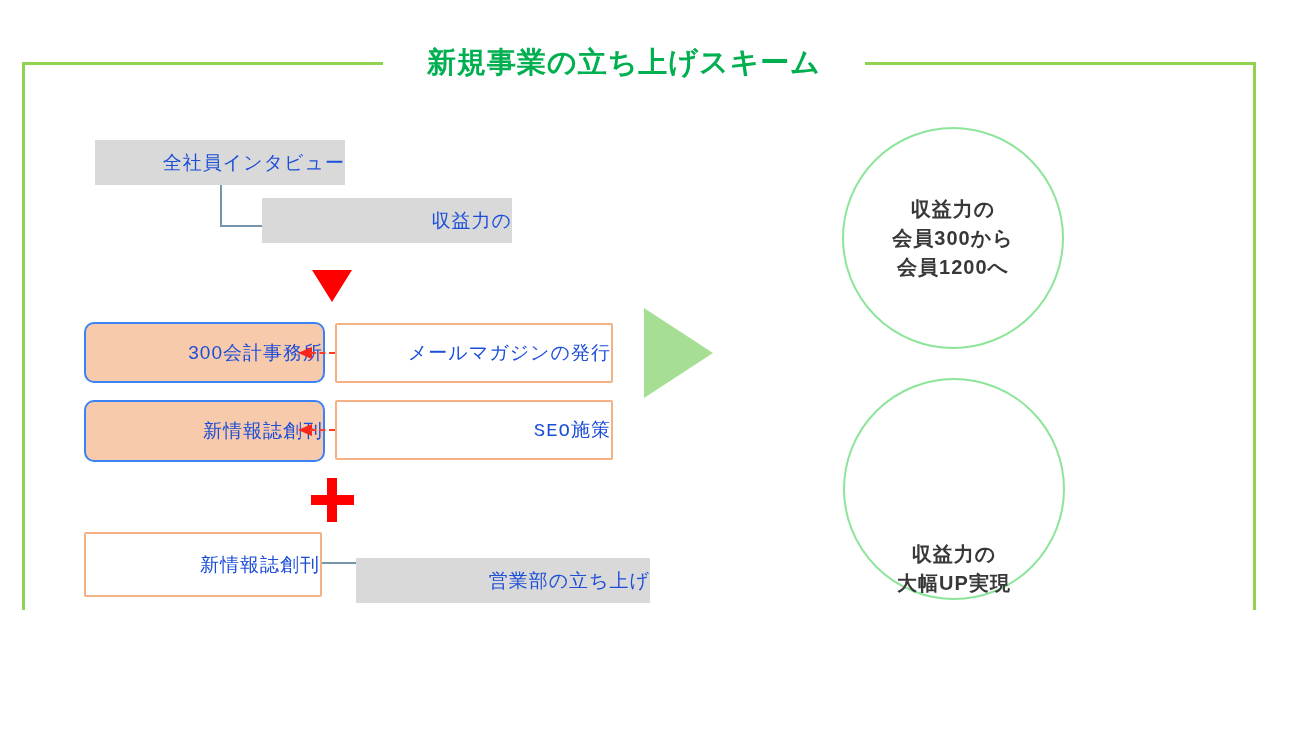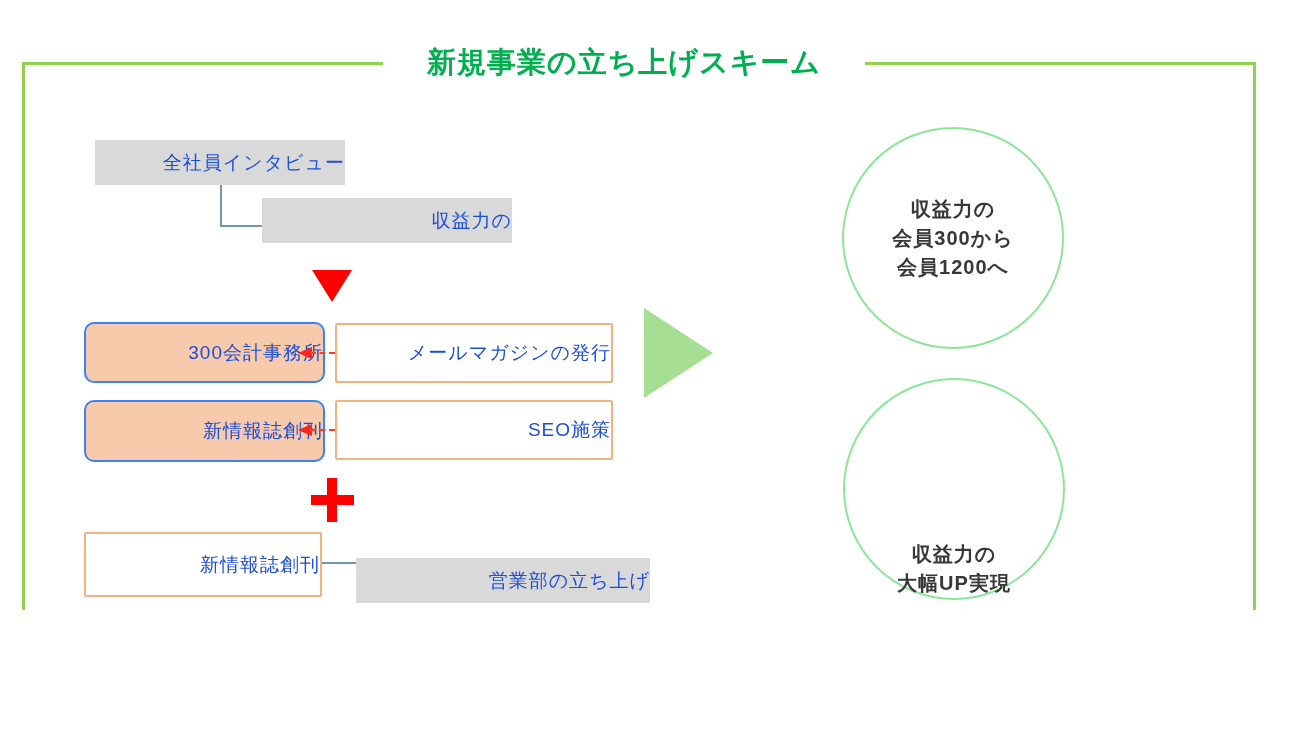--- a/index.html
+++ b/index.html
@@ -140,21 +140,21 @@
     <span>メールマガジンの発行</span>
   </div>
 
   <div class="box orange-fill" style="left:84px; top:400px; width:241px; height:62px;">
     <span>新情報誌創刊</span>
   </div>
   <div class="red-arrow" style="left:298px; top:424px; width:56px;">
     <span class="head"></span>
     <span class="shaft"></span>
   </div>
-  <div class="box orange-outline" style="left:335px; top:400px; width:278px; height:60px;">
+  <div class="box orange-outline" style="left:335px; top:400px; width:278px; height:60px;font-family:Liberation Mono, monospace;">
     <span>SEO施策</span>
   </div>
 
   <div class="plus-bar" style="left:311px; top:495px; width:43px; height:10px;"></div>
   <div class="plus-bar" style="left:327px; top:478px; width:10px; height:44px;"></div>
 
   <div class="box orange-outline" style="left:84px; top:532px; width:238px; height:65px;">
     <span>新情報誌創刊</span>
   </div>
   <div class="connector" style="left:322px; top:562px; width:34px; height:2px;"></div>

